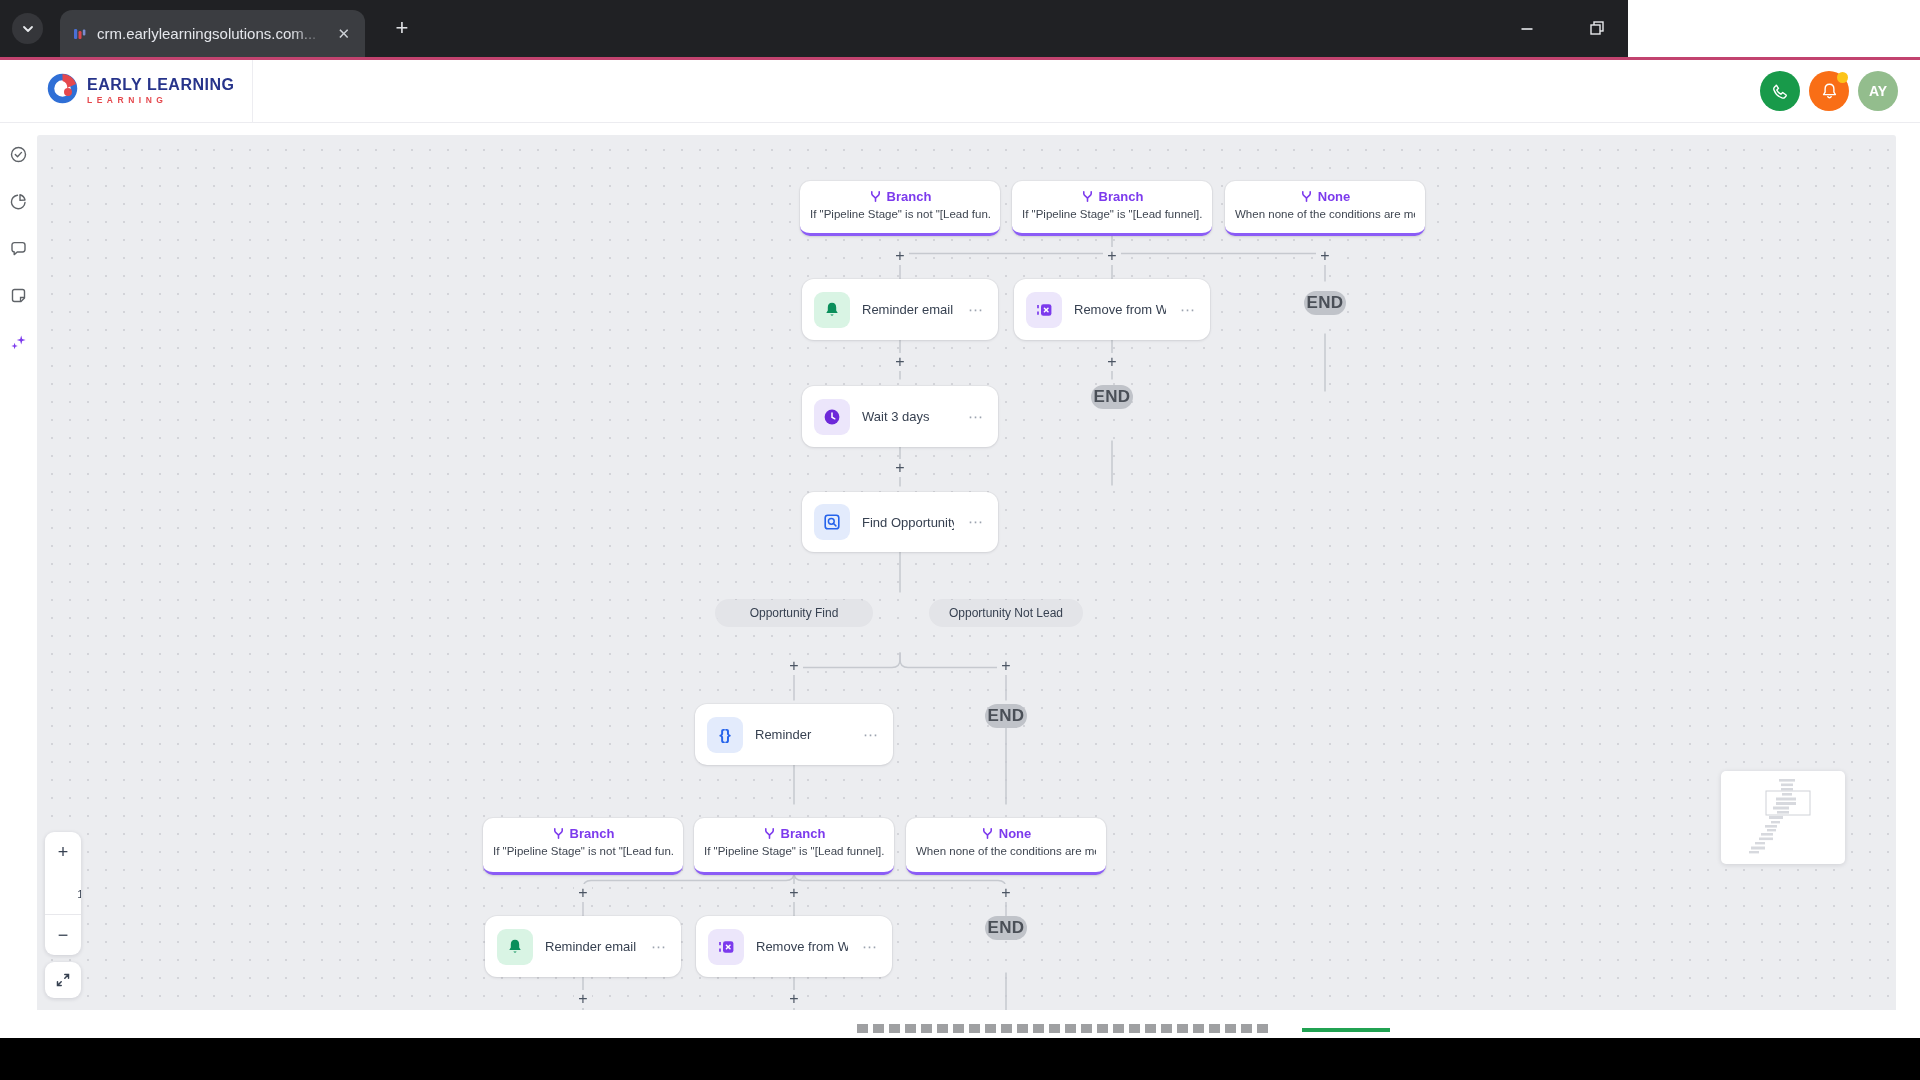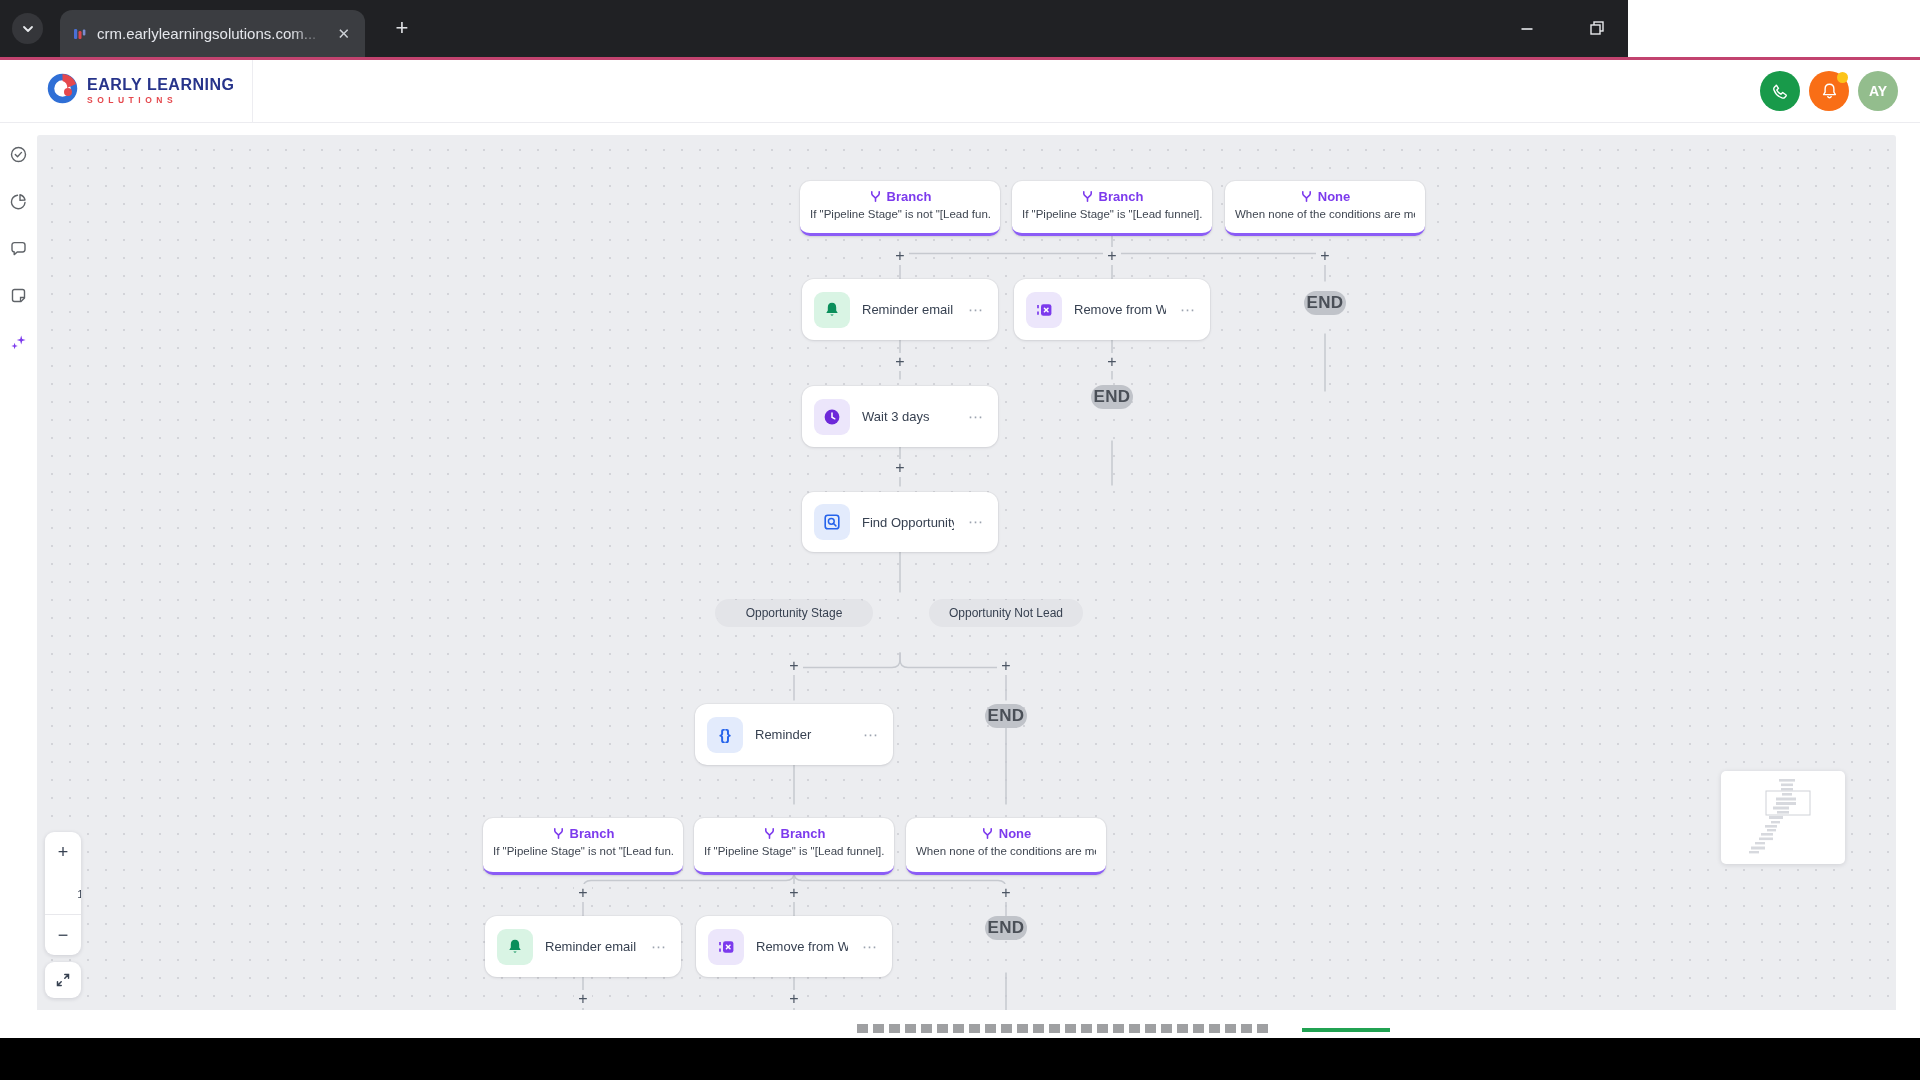--- a/index.html
+++ b/index.html
@@ -116,21 +116,21 @@
 
   <div class="app-header">
     <div class="logo">
       <svg width="33" height="33" viewBox="0 0 33 33">
         <circle cx="16.5" cy="16.5" r="11.5" fill="none" stroke="#2f6fd6" stroke-width="6.5"></circle>
         <path d="M16.5 2 A14.5 14.5 0 0 1 30 12 L21 16 A6 6 0 0 0 16.5 9 Z" fill="#e5484d"></path>
         <circle cx="22" cy="20" r="4" fill="#e5484d"></circle>
       </svg>
       <div class="logo-text">
         <div class="l1">EARLY LEARNING</div>
-        <div class="l2">SOLUTIONS</div>
+        <div class="l2">LEARNING</div>
       </div>
     </div>
     <div class="header-divider"></div>
     <div class="header-actions">
       <div class="circle-btn phone-btn">
         <svg width="19" height="19" viewBox="0 0 19 19">
           <path d="M5.2 3.2l2.3 3.1-1.7 1.8a9.5 9.5 0 0 0 4.1 4.1l1.8-1.7 3.1 2.3c.6.5.6 1 .1 1.5l-1.2 1.2c-.6.6-1.6.8-2.7.4-3.6-1.3-6.7-4.4-8-8-.4-1.1-.2-2.1.4-2.7l1.2-1.2c.5-.5 1.1-.4 1.6.2z" fill="none" stroke="#fff" stroke-width="1.4" stroke-linejoin="round"></path>
         </svg>
       </div>
       <div class="circle-btn bell-btn">
@@ -260,21 +260,21 @@
         <svg width="18" height="18" viewBox="0 0 18 18">
             <rect x="2.2" y="2.2" width="13.6" height="13.6" rx="2.6" fill="none" stroke="#2563eb" stroke-width="1.6"></rect>
             <circle cx="8.3" cy="8.3" r="2.9" fill="none" stroke="#2563eb" stroke-width="1.5"></circle>
             <path d="M10.5 10.5l2.4 2.4" stroke="#2563eb" stroke-width="1.5" stroke-linecap="round"></path>
           </svg>
       </span>
       <span class="ac-label">Find Opportunity</span>
       <span class="ac-dots">⋯</span>
     </div>
 
-    <div class="label-pill" style="left:679px;top:465px;width:156px">Opportunity Stage</div>
+    <div class="label-pill" style="left:679px;top:465px;width:156px">Opportunity Find</div>
     <div class="label-pill" style="left:893px;top:465px;width:152px">Opportunity Not Lead</div>
 
     <div class="node action-card" style="left:658px;top:569px;width:198px;height:61px">
       <span class="ac-icon ic-blue">
           <span class="brace">{}</span>
         </span>
       <span class="ac-label">Reminder</span>
       <span class="ac-dots">⋯</span>
     </div>
 

